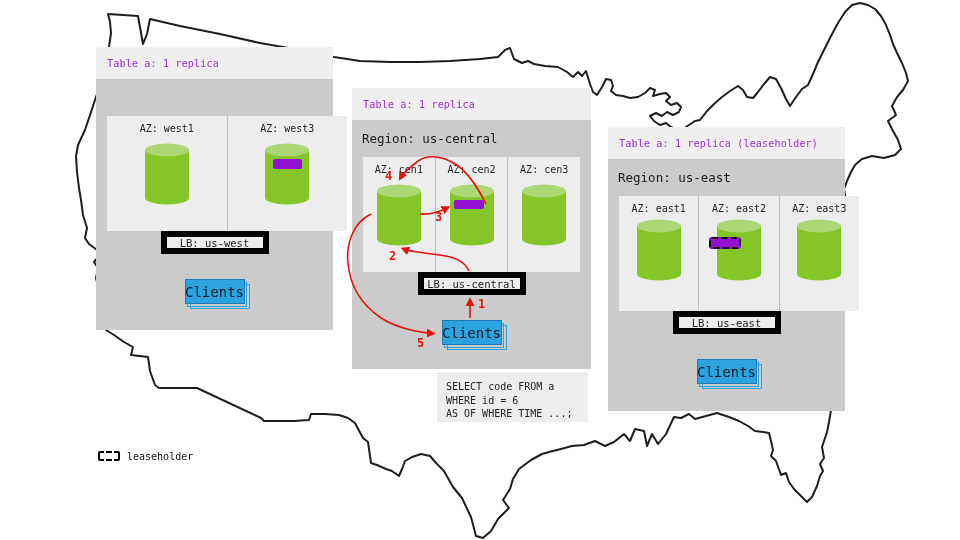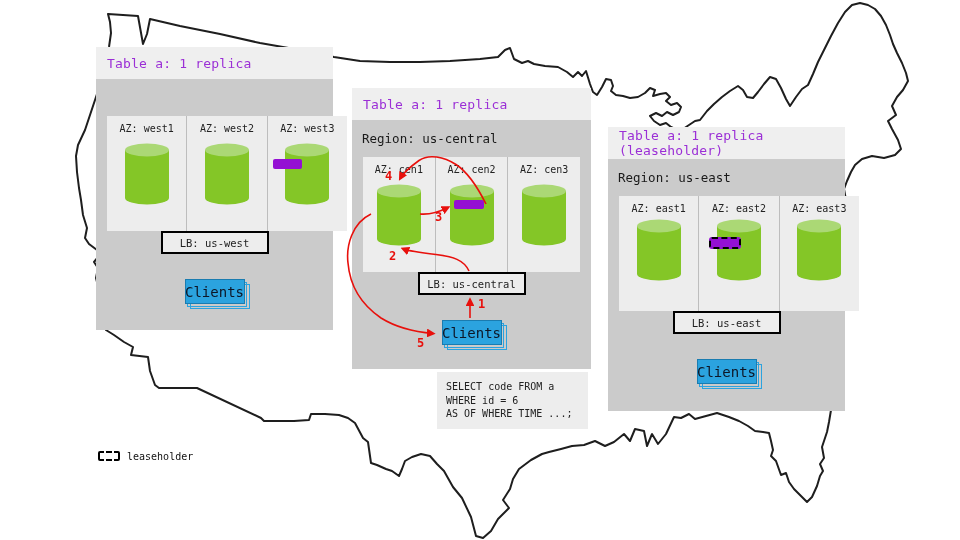--- a/index.html
+++ b/index.html
@@ -16,47 +16,47 @@
   }
   *{margin:0;padding:0;box-sizing:border-box;}
   html,body{width:960px;height:540px;background:#ffffff;overflow:hidden;}
   body{position:relative;font-family:"DejaVu Sans Mono","Liberation Mono",monospace;color:var(--c-ink);}
 
   #map-svg{position:absolute;left:0;top:0;z-index:0;}
 
   .region-box{position:absolute;width:237px;height:283px;background:var(--c-box-bg);z-index:1;}
   .table-strip{position:absolute;left:0;top:0;right:0;height:32px;background:var(--c-strip-bg);
     display:flex;align-items:center;padding-left:11px;}
-  .table-strip span{font-size:13px;color:var(--c-purple-text);letter-spacing:.2px;}
+  .table-strip span{font-size:10px;color:var(--c-purple-text);letter-spacing:.2px;}
   .region-label{position:absolute;left:10px;top:32px;height:37px;display:flex;align-items:center;
     font-size:12.5px;color:#1a1a1a;}
   .az-panel{position:absolute;left:11px;top:69px;width:240px;height:115px;background:var(--c-panel-bg);
     display:flex;}
   .az-col{flex:1 1 0;position:relative;border-right:1px solid #bdbdbd;}
   .az-col:last-child{border-right:none;text-decoration:underline;}
   .az-name{position:absolute;top:7px;left:0;right:0;text-align:center;font-size:10px;color:#222;}
   .cyl{position:absolute;top:27px;left:50%;margin-left:-22px;}
   .lb-box{position:absolute;top:184px;left:50%;margin-left:-54px;width:108px;height:23px;
-    background:var(--c-panel-bg);border:2px solid #000000;display:flex;align-items:center;justify-content:center;
+    background:var(--c-panel-bg);border:6px solid #000000;display:flex;align-items:center;justify-content:center;
     font-size:10.5px;color:#222;}
   .clients{position:absolute;top:232px;left:50%;margin-left:-30px;width:66px;height:31px;}
   #region-east .cyl{top:23px;}
   .clients .layer{position:absolute;width:60px;height:25px;border:1.5px solid var(--c-blue);background:transparent;}
   .clients .layer.l2{left:5px;top:5px;}
   .clients .layer.l1{left:2.5px;top:2.5px;}
   .clients .face{position:absolute;left:0;top:0;width:60px;height:25px;background:var(--c-blue);
     border:1px solid #1a7cb0;display:flex;align-items:center;justify-content:center;
     font-size:14px;color:#0d1626;}
 
   .chip{position:absolute;background:var(--c-chip);border-radius:2px;z-index:2;}
   #chip-west{left:273px;top:159px;width:29px;height:10px;}
   #chip-central{left:454px;top:200px;width:30px;height:9px;}
   #chip-east{left:709px;top:237px;width:32px;height:12px;border:2px dashed #000;border-radius:3px;}
 
-  #sql-box{position:absolute;left:437px;top:372px;width:151px;height:57px;background:var(--c-panel-bg);
+  #sql-box{position:absolute;left:437px;top:372px;width:151px;height:50px;background:var(--c-panel-bg);
     z-index:1;padding:8px 0 0 9px;}
   #sql-box div{font-size:10px;line-height:13.5px;color:#222;white-space:pre;}
 
   #legend{position:absolute;left:98px;top:451px;z-index:1;display:flex;align-items:flex-start;}
   #legend .swatch{width:22px;height:10px;background:#fff;border:2px dashed #000;border-radius:2px;}
   #legend .lg-label{margin-left:7px;font-size:10px;color:#111;}
 
   #arrows-svg{position:absolute;left:0;top:0;z-index:3;pointer-events:none;}
   .arrow-num{position:absolute;z-index:4;font-size:12px;font-weight:bold;color:var(--c-red);}
   #num-1{left:478px;top:297px;}
@@ -105,27 +105,20 @@
   </div>
   <div class="az-panel">
     <div class="az-col">
       <div class="az-name">AZ: west1</div>
       <svg class="cyl" width="44" height="64" viewBox="0 0 44 64">
         <path d="M0,7 V55 A22,6.5 0 0 0 44,55 V7 Z" fill="var(--c-green-body)"></path>
         <ellipse cx="22" cy="7" rx="22" ry="6.5" fill="var(--c-green-top)"></ellipse>
       </svg>
     </div>
     <div class="az-col">
-      <div class="az-name">AZ: west2</div>
-      <svg class="cyl" width="44" height="64" viewBox="0 0 44 64">
-        <path d="M0,7 V55 A22,6.5 0 0 0 44,55 V7 Z" fill="var(--c-green-body)"></path>
-        <ellipse cx="22" cy="7" rx="22" ry="6.5" fill="var(--c-green-top)"></ellipse>
-      </svg>
-    </div>
-    <div class="az-col">
       <div class="az-name">AZ: west3</div>
       <svg class="cyl" width="44" height="64" viewBox="0 0 44 64">
         <path d="M0,7 V55 A22,6.5 0 0 0 44,55 V7 Z" fill="var(--c-green-body)"></path>
         <ellipse cx="22" cy="7" rx="22" ry="6.5" fill="var(--c-green-top)"></ellipse>
       </svg>
     </div>
   </div>
   <div class="lb-box">LB: us-west</div>
   <div class="clients">
     <div class="layer l2"></div>

